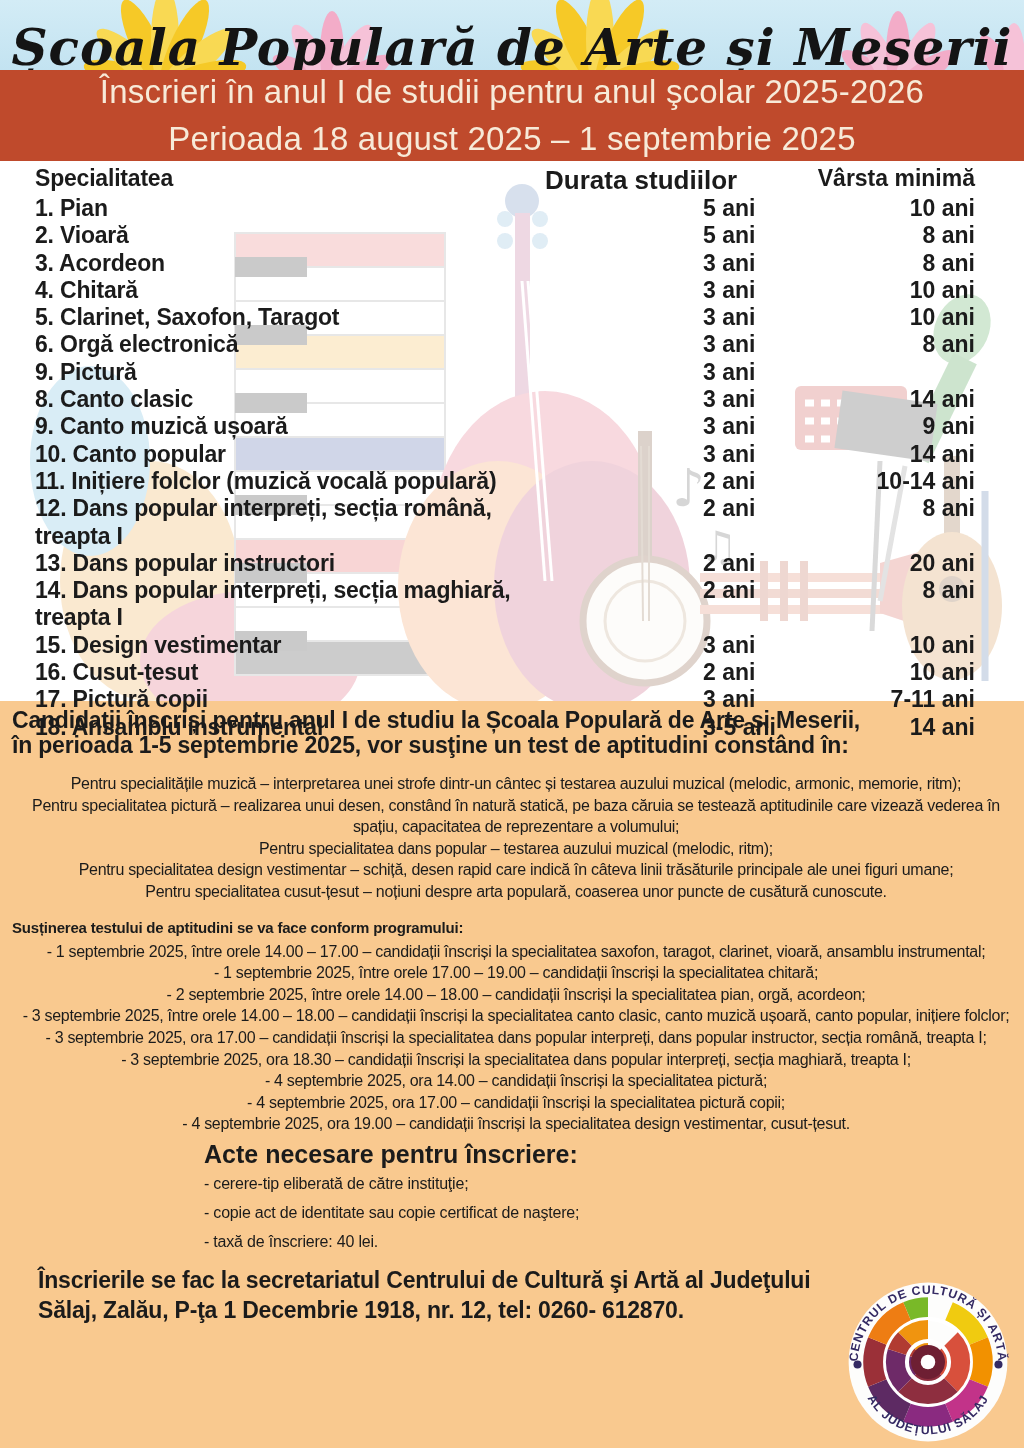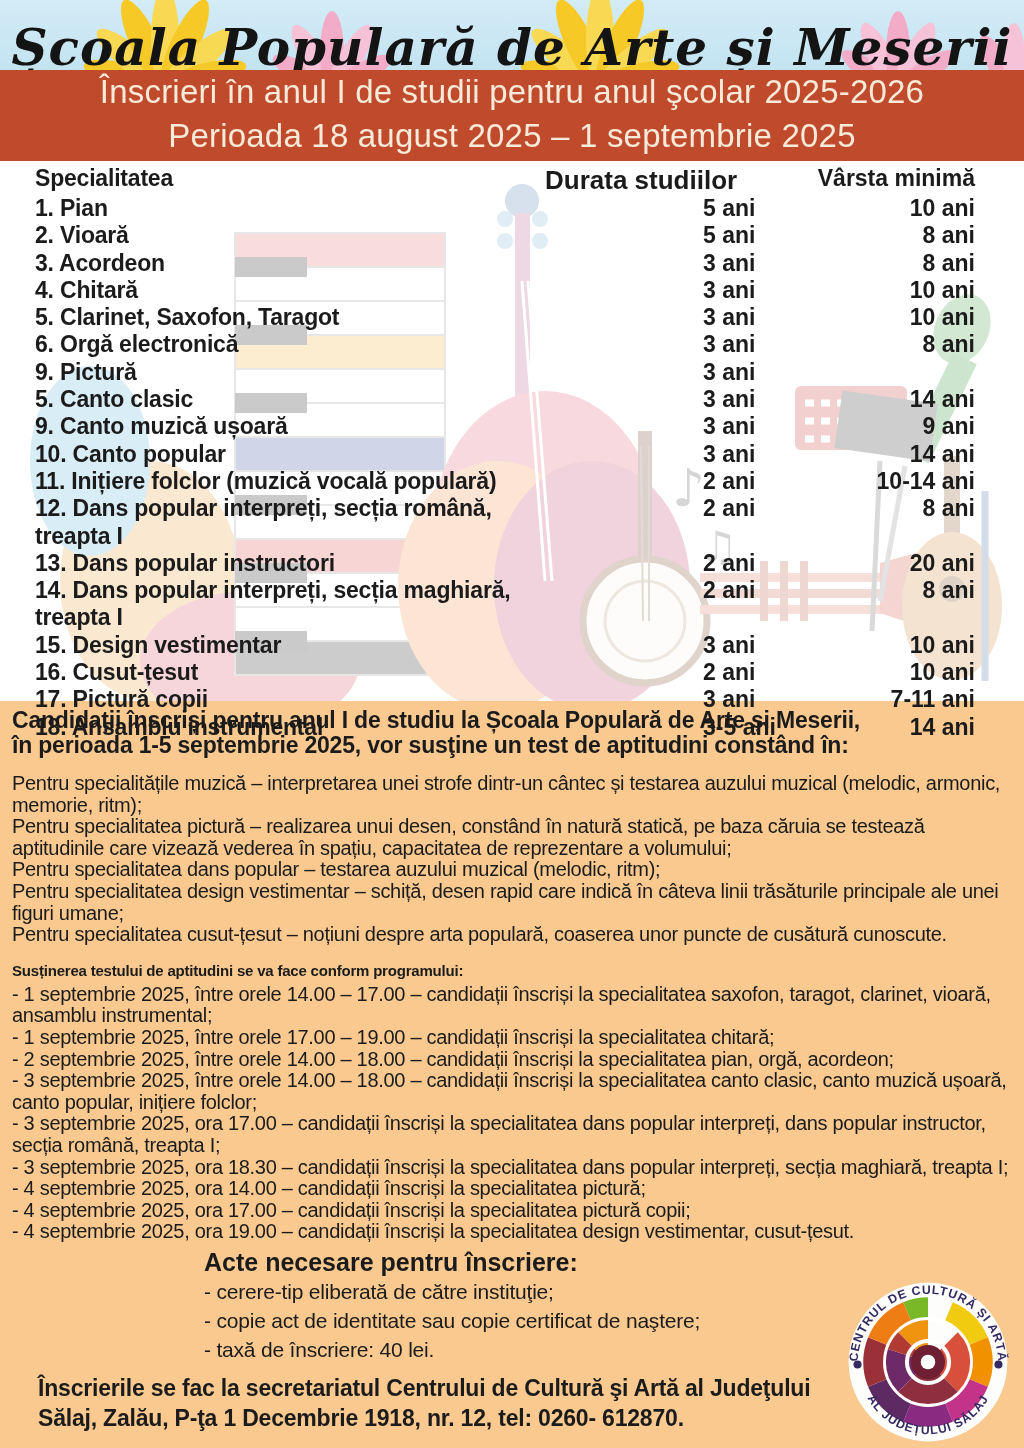--- a/index.html
+++ b/index.html
@@ -19,47 +19,47 @@
   .page-title{
     position:relative;z-index:2;margin:0;
     font-family:"DejaVu Serif",serif;
     font-style:italic;font-weight:700;
     font-size:50px;line-height:95px;text-align:center;
     letter-spacing:1px;color:#141414;white-space:nowrap;
   }
   
   .banner{
     height:91px;background:#bf4a2c;color:#f7ead8;
-    text-align:center;display:flex;flex-direction:column;justify-content:flex-start;
+    text-align:center;display:flex;flex-direction:column;justify-content:space-between;
   }
   .banner div{font-size:33px;line-height:44px;font-weight:400;letter-spacing:.2px;}
   
   .table-section{position:relative;height:540px;background:#fff;}
   .watermark{position:absolute;inset:0;z-index:0;}
   .spec-table{position:relative;z-index:1;padding:4px 35px 0 35px;}
   .trow{display:grid;grid-template-columns:1fr 220px 224px;}
   .thead{font-weight:700;font-size:26px;line-height:30px;}
   .thead .c-age{padding-right:14px;text-align:right;}
   .trow .c-name{font-weight:700;font-size:23px;line-height:27.3px;letter-spacing:-0.2px;}
   .trow .c-dur{font-weight:700;font-size:23px;line-height:27.3px;padding-left:158px;white-space:nowrap;}
   .trow .c-age{font-weight:700;font-size:23px;line-height:27.3px;text-align:right;padding-right:14px;white-space:nowrap;}
   
   .orange{
     height:927px;background:#f9c98f;
     padding:7px 4px 0 12px;box-sizing:border-box;
     position:relative;overflow:hidden;
   }
   .exam-intro{font-weight:700;font-size:23px;line-height:25px;letter-spacing:-0.2px;}
   .req-block{margin-top:15px;}
-  .body-line{margin:0;font-size:20px;line-height:21.6px;letter-spacing:-0.3px;}
+  .body-line{margin:0;font-size:16px;line-height:21.6px;letter-spacing:-0.3px;text-align:center;}
   .sched-title{margin-top:13px;font-weight:700;font-size:15px;line-height:24px;letter-spacing:-0.2px;}
   .sched-block{margin-top:1px;}
   .docs{margin-left:192px;margin-top:5px;}
   .docs-title{font-weight:700;font-size:25px;line-height:29px;}
-  .docs p{margin:0;font-size:21px;line-height:29px;letter-spacing:-0.2px;}
+  .docs p{margin:0;font-size:16px;line-height:29px;letter-spacing:-0.2px;}
   .footer-note{margin:9px 0 0 26px;font-weight:700;font-size:23px;line-height:30px;letter-spacing:-0.2px;width:790px;}
   
   .logo{position:absolute;left:842px;top:1281px;width:172px;height:162px;z-index:3;}
   
   .bottom-strip{height:5px;background:#ffffff;}
 </style>
 </head>
 <body>
 
 <div class="header">
@@ -231,21 +231,21 @@
         <div class="trow">
           <div class="c-name">6. Orgă electronică</div>
           <div class="c-dur">3 ani</div>
           <div class="c-age">8 ani</div>
         </div>
         <div class="trow">
           <div class="c-name">9. Pictură</div>
           <div class="c-dur">3 ani</div>
         </div>
         <div class="trow">
-          <div class="c-name">5. Canto clasic</div>
+          <div class="c-name">8. Canto clasic</div>
           <div class="c-dur">3 ani</div>
           <div class="c-age">14 ani</div>
         </div>
         <div class="trow">
           <div class="c-name">9. Canto muzică ușoară</div>
           <div class="c-dur">3 ani</div>
           <div class="c-age">9 ani</div>
         </div>
         <div class="trow">
           <div class="c-name">10. Canto popular</div>

